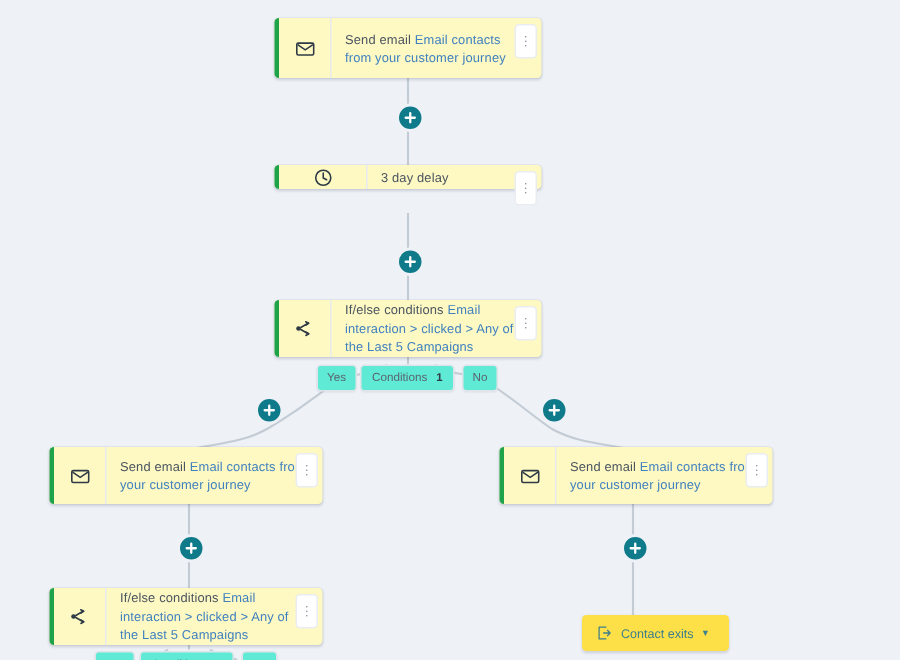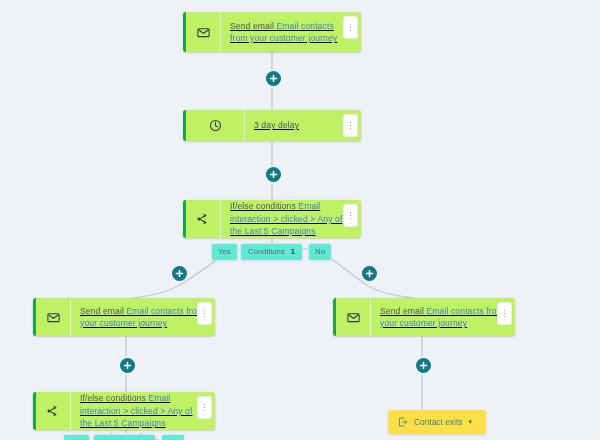--- a/index.html
+++ b/index.html
@@ -24,28 +24,27 @@
     position: absolute;
     left: 0; top: 0;
     width: 600px;
     height: 440px;
     pointer-events: none;
   }
 
   
   .card {
     position: absolute;
-    background: #bef264;
+    background: #fef9c3;
     border-radius: 3px;
     box-shadow: 0 1px 2px rgba(30,45,70,.16), 0 0 0 .5px rgba(30,45,70,.05);
     display: flex;
     align-items: stretch;
     box-sizing: border-box;
     overflow: visible;
-    text-decoration: underline;
   }
   .accent {
     width: 3px;
     background: #1fa34a;
     border-radius: 3px 0 0 3px;
     flex: 0 0 3px;
   }
   .card-icon {
     flex: 0 0 34px;
     display: flex;
@@ -208,21 +207,21 @@
         <i></i>
     </div>
   </div>
 
   <div class="plus" style="left:264px; top:69px;">
     <svg width="9" height="9" viewBox="0 0 10 10" stroke="#fff" stroke-width="1.7" stroke-linecap="round">
       <path d="M5,1.6 L5,8.4 M1.6,5 L8.4,5"></path>
     </svg>
   </div>
 
-  <div class="card" style="left:183px; top:110px; width:178px; height:31px;gap:12px;">
+  <div class="card" style="left:183px; top:110px; width:178px; height:16px;gap:12px;">
     <div class="accent"></div>
     <div class="card-icon">
       <svg width="15" height="15" viewBox="0 0 20 20" fill="none" stroke="#2e3a45" stroke-width="1.4">
         <circle cx="10" cy="10" r="6.7"></circle>
         <path d="M10,5.8 L10,10.2 L13,11.8" stroke-linecap="round"></path>
       </svg>
     </div>
     <div class="card-body">
       <div class="card-text">
         <span>3 day delay</span>

